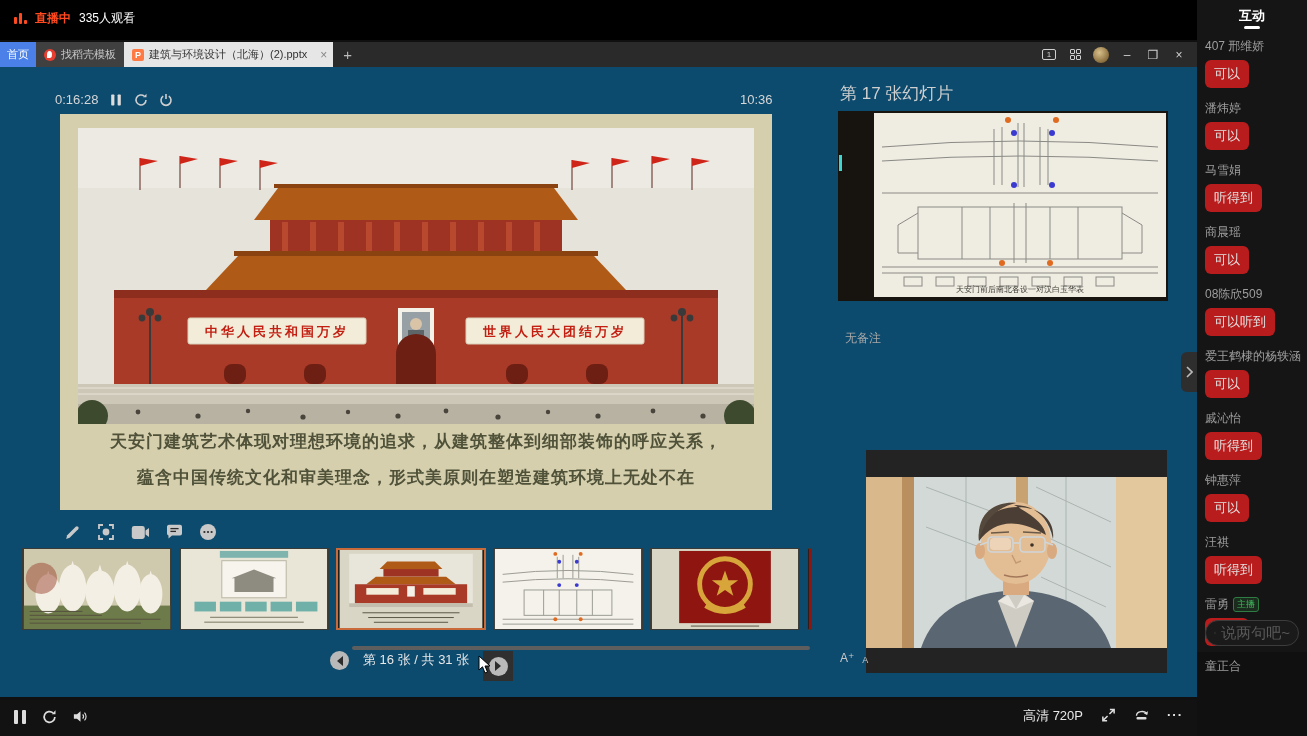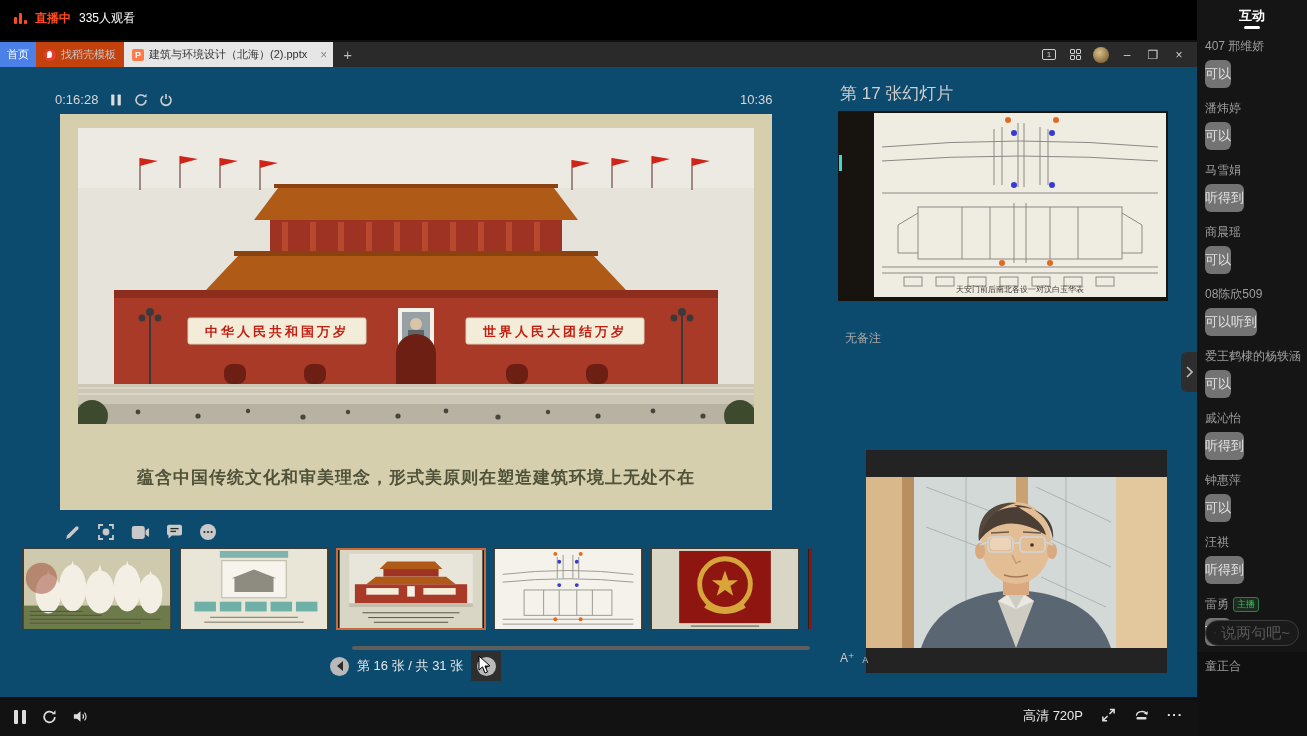--- a/index.html
+++ b/index.html
@@ -14,21 +14,21 @@
   .live-icon { display:flex; align-items:flex-end; gap:2px; height:11px; }
   .live-icon i { display:block; width:3px; background:#ff4a1f; border-radius:1px; }
   .live-icon i:nth-child(1){height:7px;} .live-icon i:nth-child(2){height:11px;} .live-icon i:nth-child(3){height:4px;}
   .live-status { color:#ff4a1f; font-size:12px; font-weight:bold; }
   .viewer-count { color:#fff; font-size:12px; }
 
   
   #tabbar { left:0; top:42px; width:1197px; height:25px; background:#2a2a2a; display:flex; align-items:stretch; }
   .tab { display:flex; align-items:center; gap:5px; font-size:11px; padding:0 8px; white-space:nowrap; }
   .tab-home { width:36px; justify-content:center; background:#4a80e8; color:#fff; }
-  .tab-docer { color:#c7c7c7; background:#c2410c;text-align:right; }
+  .tab-docer { color:#c7c7c7; background:#404040;text-align:right; }
   .tab-active { background:#e6e6e6; color:#333; padding-right:6px; }
   .docer-icon { width:12px; height:12px; border-radius:50%; background:#e63e30; position:relative; flex:0 0 auto; }
   .docer-icon::after { content:""; position:absolute; left:3px; top:2px; width:5px; height:7px; background:#fff; border-radius:50% 50% 50% 0; }
   .ppt-icon { width:12px; height:12px; border-radius:2px; background:#ff7a45; color:#fff; font-size:9px; font-weight:bold; display:flex; align-items:center; justify-content:center; flex:0 0 auto; }
   .tab-close { color:#888; font-size:12px; margin-left:8px; cursor:default; }
   .newtab-btn { color:#bbb; font-size:15px; display:flex; align-items:center; padding:0 10px; }
   #titlebar-controls { position:absolute; right:4px; top:0; height:25px; display:flex; align-items:center; gap:10px; color:#cfcfcf; font-size:12px; padding-right:6px; }
   .tb-ico { display:flex; align-items:center; justify-content:center; width:16px; height:16px; }
   .tabpreview-icon { width:14px; height:11px; border:1px solid #cfcfcf; border-radius:2px; font-size:8px; display:flex; align-items:center; justify-content:center; color:#cfcfcf; }
   .grid-icon { width:11px; height:11px; display:grid; grid-template-columns:1fr 1fr; gap:1px; }
@@ -52,21 +52,21 @@
   #slide-toolbar .ctl-icon { width:20px; height:20px; }
 
   
   #thumb-strip { left:22px; top:481px; width:790px; height:84px; display:flex; gap:7px; overflow:hidden; }
   .thumb { flex:0 0 150px; width:150px; height:82px; position:relative; background:#20201d; border:1px solid #3a3a36; }
   .thumb svg { display:block; width:100%; height:100%; }
   .thumb.selected { border:2px solid #c96a3a; }
 
   
   #thumb-scrollbar { left:352px; top:579px; width:458px; height:4px; background:#5e5e5e; border-radius:2px; }
-  #slide-nav { left:330px; top:584px; display:flex; align-items:center; gap:8px; height:30px; }
+  #slide-nav { left:330px; top:584px; display:flex; align-items:flex-start; gap:14px; height:30px; }
   .nav-circle { width:19px; height:19px; border-radius:50%; background:#b9b9b9; display:flex; align-items:center; justify-content:center; }
   #nav-label { color:#e8e8e8; font-size:13px; }
   #next-wrap { width:30px; height:30px; background:#2f2f2f; display:flex; align-items:center; justify-content:center; }
 
   
   #bottom-bar { left:0; top:633px; width:1197px; height:36px; background:#121212; }
   #bb-left { position:absolute; left:14px; top:9px; display:flex; gap:16px; align-items:center; }
   #bb-right { position:absolute; right:14px; top:7px; display:flex; gap:18px; align-items:flex-start; color:#e8e8e8; font-size:13px; }
   .pause-bars { display:flex; gap:4px; }
   .pause-bars i { display:block; width:4px; height:14px; background:#ddd; border-radius:1px; }
@@ -85,21 +85,21 @@
   #panel-collapse { left:1181px; top:285px; width:16px; height:40px; background:#2e2e2e; border-radius:6px 0 0 6px; display:flex; align-items:center; justify-content:center; }
 
   
   #sidebar { position:absolute; left:1197px; top:0; width:110px; height:652px; background:#151515; }
   #chat-header { position:absolute; top:7px; left:0; width:100%; text-align:center; color:#fff; font-size:13px; font-weight:bold; }
   #chat-underline { position:absolute; top:26px; left:50%; margin-left:-8px; width:16px; height:3px; background:#fff; border-radius:2px; }
   #chat-list { position:absolute; top:38px; left:8px; right:4px; }
   .chat-item { margin-bottom:12px; }
   .chat-name { color:#9e9e9e; font-size:12px; margin-bottom:5px; white-space:nowrap; overflow:hidden; }
   .badge { display:none; color:#3dbb5b; background:rgba(61,187,91,.14); border:1px solid #2e7d43; font-size:9px; border-radius:3px; padding:0 3px; margin-left:4px; vertical-align:1px; }
-  .chat-bubble { display:inline-block; background:#737373; color:#e2e2e2; font-size:13px; padding:5px 0; border-radius:6px; white-space:nowrap; }
+  .chat-bubble { display:inline-block; background:#b91c1c; color:#e2e2e2; font-size:13px; padding:5px 9px; border-radius:6px; white-space:nowrap; }
   #chat-input { position:absolute; left:8px; right:8px; bottom:6px; height:26px; border:1px solid #3c3c3c; border-radius:14px; background:#1a1a1a; display:flex; align-items:center; gap:5px; padding:0 8px; }
   #chat-input .ph { color:#5a5a5a; font-size:15px; white-space:nowrap; }
 
   
   #mouse-cursor { left:478px; top:655px; width:14px; height:20px; }
 </style>
 </head>
 <body>
 
 <div id="app">
@@ -268,20 +268,21 @@
             <circle cx="368" cy="283" r="2.4"></circle>
             <circle cx="420" cy="289" r="2.6"></circle>
             <circle cx="470" cy="284" r="2.2"></circle>
             <circle cx="520" cy="288" r="2.6"></circle>
             <circle cx="575" cy="283" r="2.4"></circle>
             <circle cx="625" cy="288" r="2.6"></circle>
         </g>
         <circle cx="14" cy="288" r="16" fill="#3d4a2e"></circle>
           <circle cx="662" cy="288" r="16" fill="#3d4a2e"></circle>
       </svg>
+      <div class="slide-caption" id="slide-cap1">天安门建筑艺术体现对理想环境的追求，从建筑整体到细部装饰的呼应关系，</div>
       <div class="slide-caption" id="slide-cap2">蕴含中国传统文化和审美理念，形式美原则在塑造建筑环境上无处不在</div>
     </div>
 
     <div id="slide-toolbar" class="abs">
       <span class="ctl-icon">
         <svg width="17" height="17" viewBox="0 0 16 16">
             <path d="M2 14 L3 10.6 L11 2.6 A1.6 1.6 0 0 1 13.3 4.9 L5.3 12.9 Z" fill="#c9c9c9"></path>
           </svg>
       </span>
       <span class="ctl-icon">

